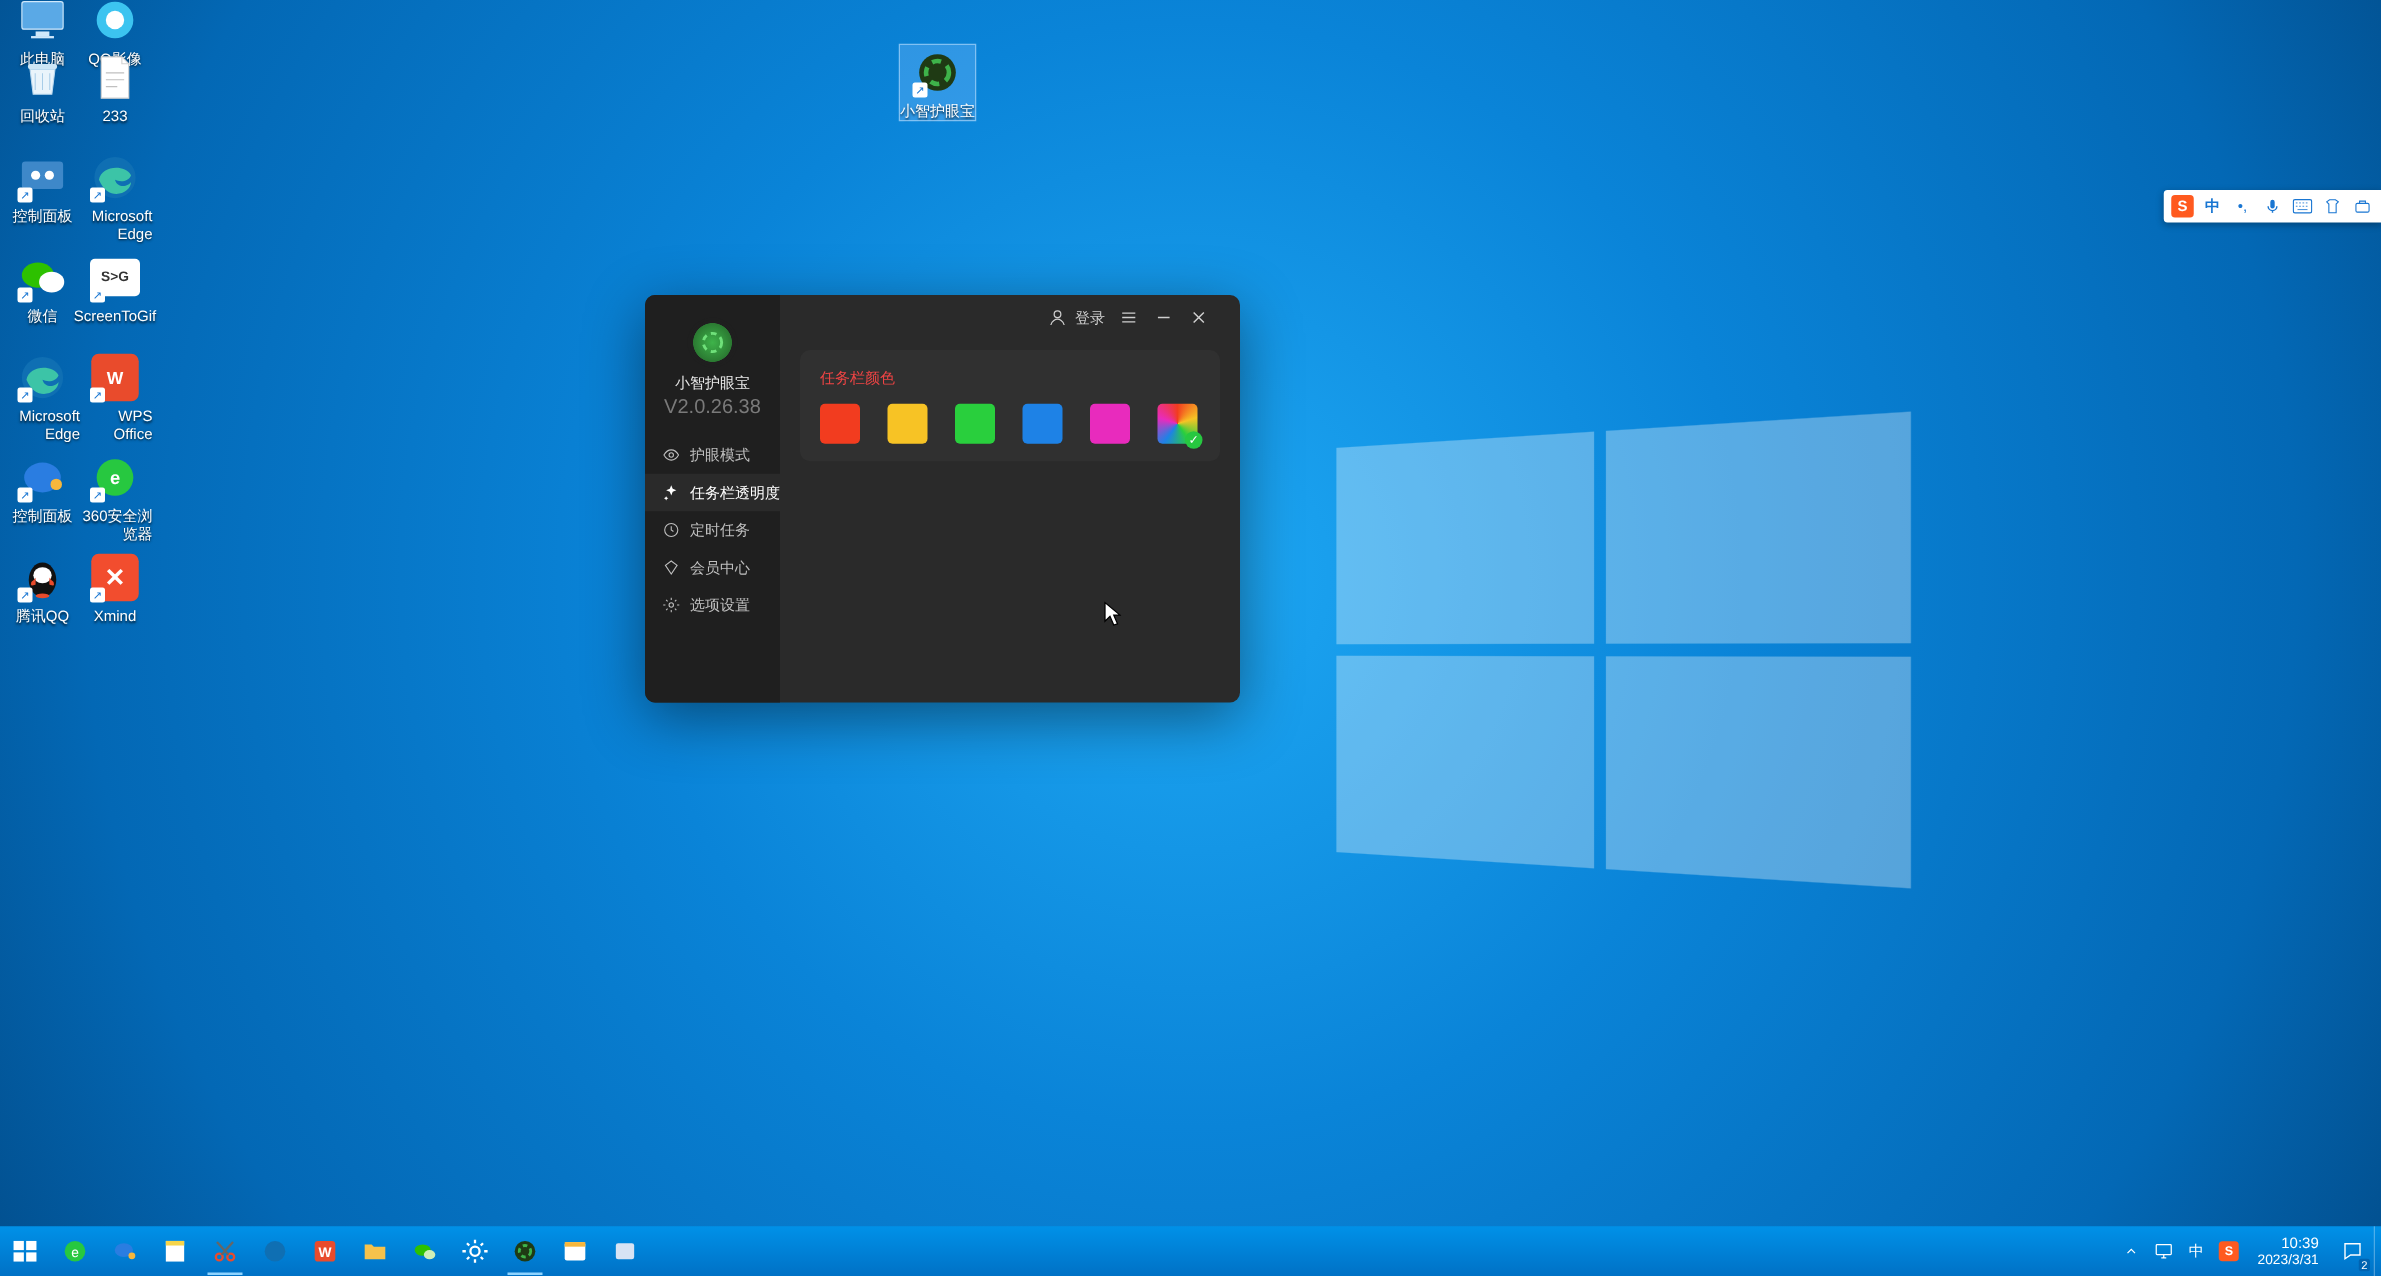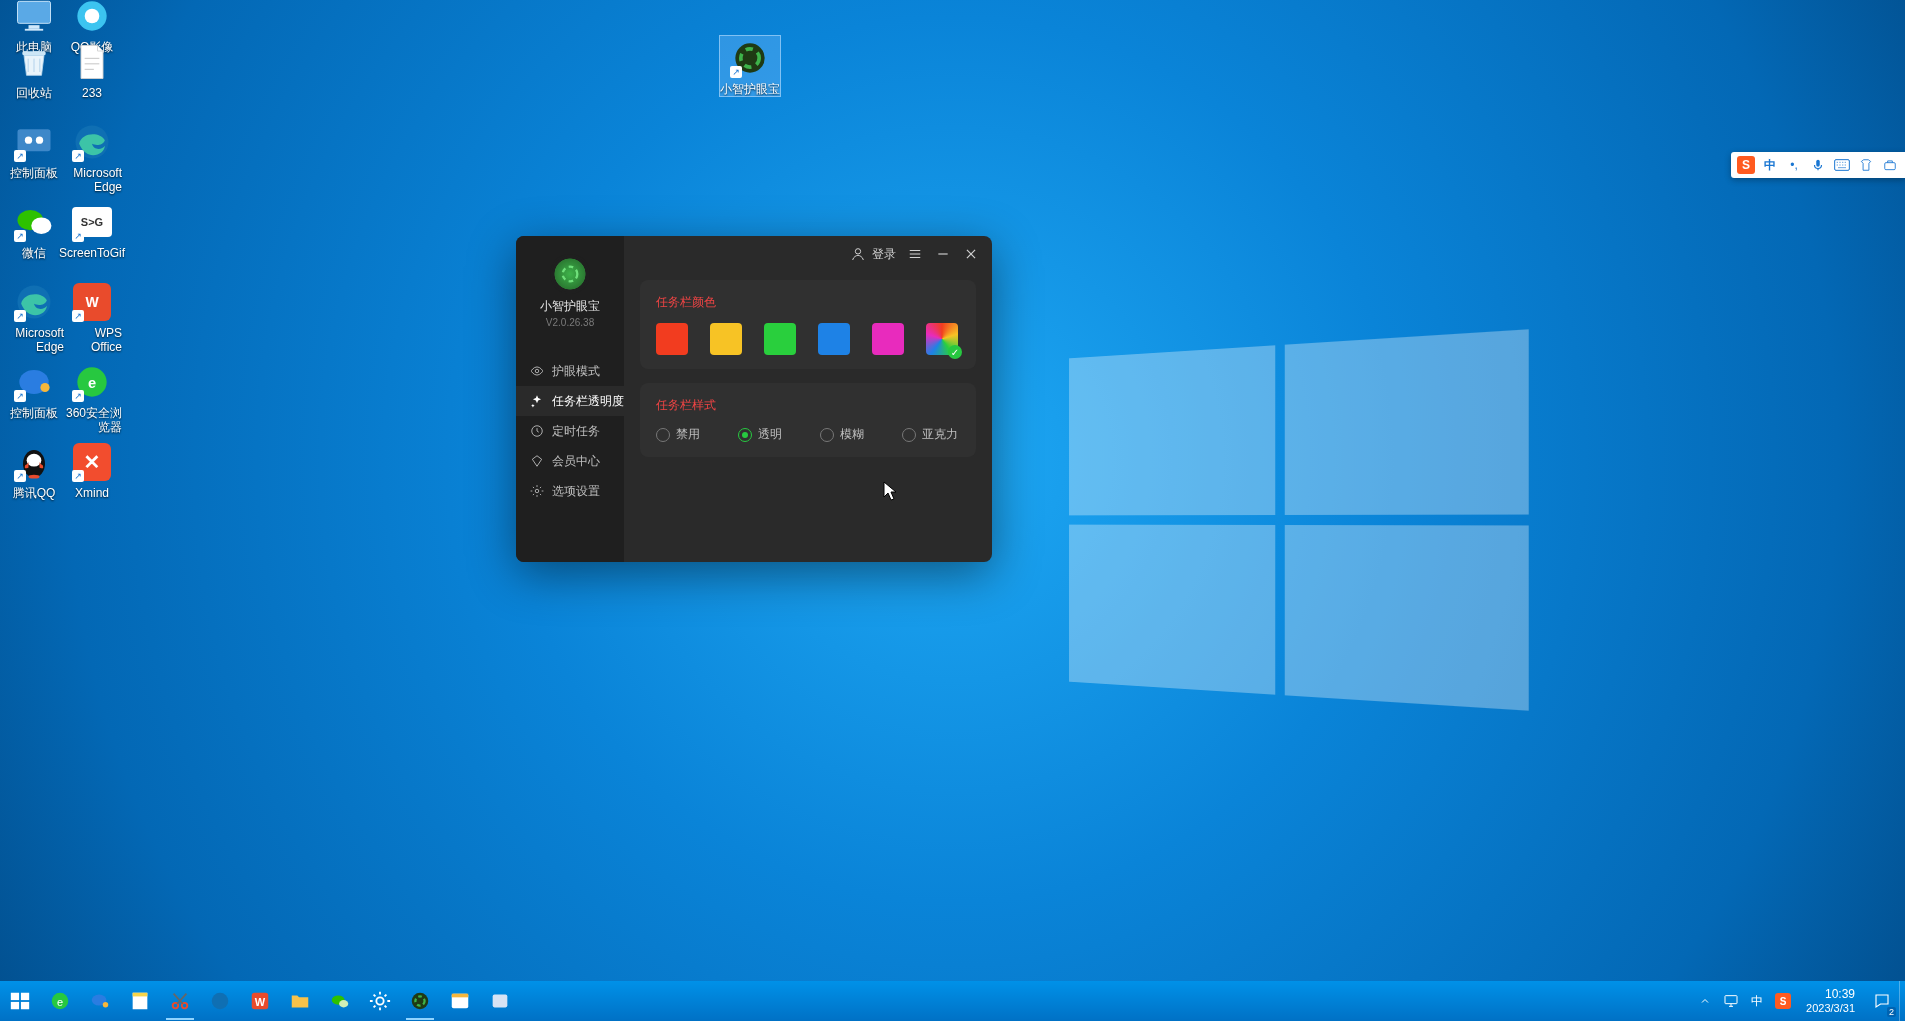--- a/index.html
+++ b/index.html
@@ -49,35 +49,35 @@
     width:108px; background:#1f1f1f; border-radius:8px 0 0 8px;
     display:flex; flex-direction:column; align-items:center; padding-top:20px;
   }
   .sidebar .logo {
     width:36px; height:36px; border-radius:50%;
     background:radial-gradient(circle,#3eb34a 0%,#2b7a32 60%,#1f1f1f 62%);
     display:flex; align-items:center; justify-content:center; margin-bottom:6px;
     box-shadow:0 0 0 2px #1f1f1f;
   }
   .sidebar .appname { font-size:12px; color:#e8e8e8; margin-bottom:2px; }
-  .sidebar .appver  { font-size:10px; color:#7a7a7a; margin-bottom:28px; }
+  .sidebar .appver  { font-size:16px; color:#7a7a7a; margin-bottom:14px; }
   .navitem {
     width:100%; height:30px; display:flex; align-items:center; gap:8px;
     padding-left:14px; font-size:12px; color:#bfbfbf; cursor:pointer;
   }
   .navitem.active { background:#2a2a2a; color:#fff; }
   .navitem svg { width:14px; height:14px; flex-shrink:0; }
   .navitem .txt { white-space:nowrap; }
 
   .main {
     flex:1; position:relative; padding:44px 16px 16px 16px;
     display:flex; flex-direction:column; gap:14px;
   }
   .titlebar {
-    position:absolute; top:0; right:0; height:36px; display:flex; align-items:center;
+    position:absolute; top:0; right:12px; height:36px; display:flex; align-items:center;
     gap:10px; padding-right:12px;
   }
   .titlebar .login { display:flex; align-items:center; gap:6px; font-size:12px; color:#cfcfcf; cursor:pointer; }
   .titlebar .tb-btn { width:18px; height:18px; display:flex; align-items:center; justify-content:center; color:#cfcfcf; cursor:pointer; font-size:13px; }
 
   .panel {
     background:#303030; border-radius:8px; padding:14px 16px;
   }
   .panel-title { font-size:12px; color:#ef4444; margin-bottom:12px; }
 
@@ -400,41 +400,20 @@
           <div class="swatch" style="background: rgb(41, 207, 61);"></div>
           <div class="swatch" style="background: rgb(30, 130, 230);"></div>
           <div class="swatch" style="background: rgb(232, 43, 189);"></div>
           <div class="swatch" style="background: conic-gradient(rgb(242, 60, 31), rgb(247, 195, 37), rgb(41, 207, 61), rgb(30, 130, 230), rgb(232, 43, 189), rgb(242, 60, 31));">
             <div class="check">✓</div>
           </div>
         </div>
     </div>
 
 
-    <div class="panel">
-      <div class="panel-title">任务栏样式</div>
-      <div class="radios">
-          <div class="radio">
-            <div class="dot"></div>
-            <span>禁用</span>
-          </div>
-          <div class="radio checked">
-            <div class="dot"></div>
-            <span>透明</span>
-          </div>
-          <div class="radio">
-            <div class="dot"></div>
-            <span>模糊</span>
-          </div>
-          <div class="radio">
-            <div class="dot"></div>
-            <span>亚克力</span>
-          </div>
-        </div>
-    </div>
   </div>
 </div>
 
 <svg class="cursor-ptr" viewBox="0 0 14 20">
   <path d="M1 1l0 15 4-4 3 7 3-1-3-7 5 0z" fill="#fff" stroke="#000" stroke-width="1"></path>
 </svg>
 
 <div class="ime-bar">
   <div class="ime-ico" style="background:#ff5a1f;color:#fff;border-radius:3px;font-weight:bold;">S</div>
   <div class="ime-ico" style="color:#1976d2;font-weight:bold;">中</div>

